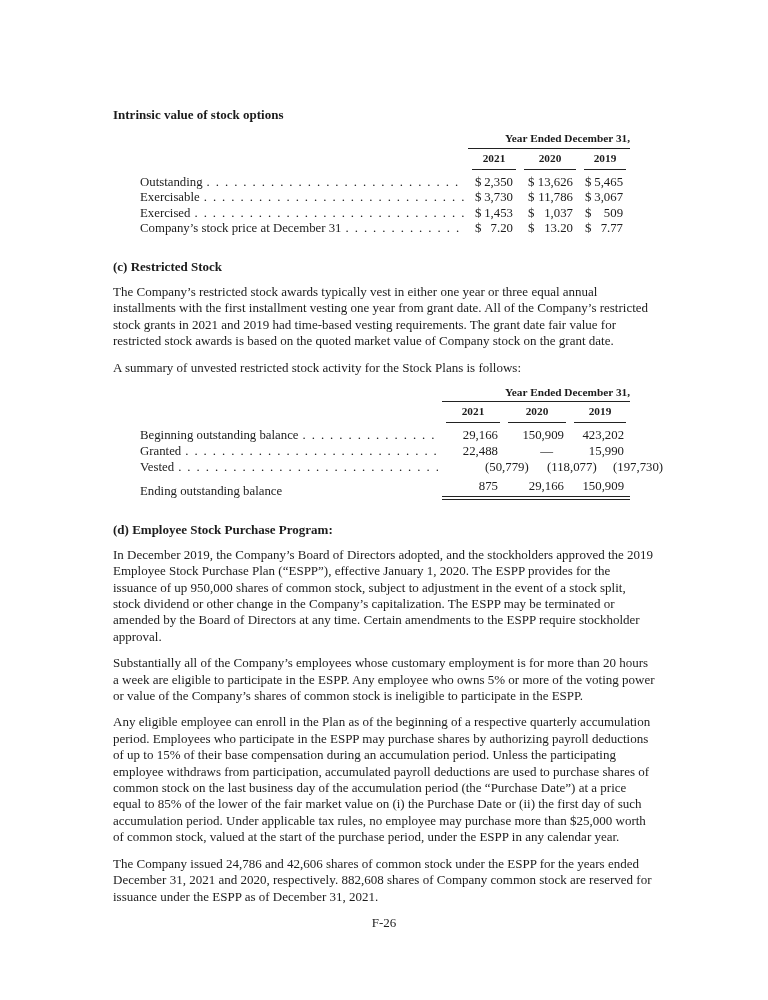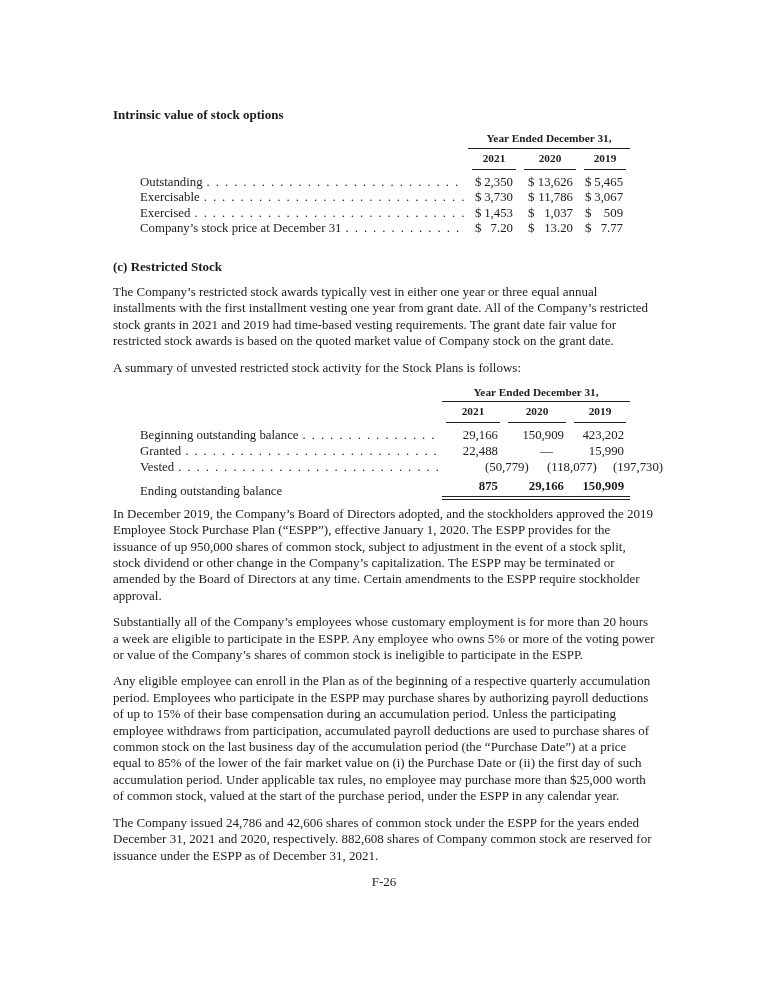--- a/index.html
+++ b/index.html
@@ -23,21 +23,21 @@
   table.fin {
     border-collapse: collapse;
     margin: 9px 0 6px 27px;
     width: 490px;
     font-size: 12.8px; line-height: 15.6px;
     table-layout: fixed;
   }
   table.fin td, table.fin th { padding: 0; vertical-align: bottom; font-weight: normal; text-align: left; }
   .spanner {
     font-weight: bold; font-size: 11.3px; line-height: 13.5px;
-    text-align: center;
+    text-align: right;
     border-bottom: 1px solid #222;
     padding-bottom: 2px;
   }
   .year {
     font-weight: bold; font-size: 11.3px; line-height: 13px;
     text-align: center;
     border-bottom: 1px solid #222;
     margin: 3px 4px 0 4px;
     padding-bottom: 4px;
   }
@@ -63,21 +63,21 @@
   
   .cell { text-align: right; }
   .cell span { display: inline-block; }
   .pr   { padding-right: 6px; }
   .neg  { padding-right: 0; margin-left: 43px; }
   .dashc{ padding-right: 17px; }
   .dashr{ padding-right: 5px; }
   .rule  { border-bottom: 1px solid #222; }
   tr.totalrow td { padding-top: 4px; }
   .dbl   { border-bottom: 4px double #222; padding-bottom: 1px; }
-  .bold  { font-weight: bold; }
+  .bold  { font-weight: normal; }
 
   .footer {
     text-align: center; font-size: 13px; margin-top: 9px;
   }
 </style>
 </head>
 <body>
 
 <div class="page">
 
@@ -314,20 +314,21 @@
         <td>
             <div class="cell dbl"><span class="pr bold">29,166</span></div>
           </td>
         <td>
             <div class="cell dbl"><span class="pr bold">150,909</span></div>
           </td>
       </tr>
     </tbody>
   </table>
 
+  <h3 class="sub">(d) Employee Stock Purchase Program:</h3>
   <p class="body">In December 2019, the Company’s Board of Directors adopted, and the stockholders approved the 2019 Employee Stock Purchase Plan (“ESPP”), effective January 1, 2020. The ESPP provides for the issuance of up 950,000 shares of common stock, subject to adjustment in the event of a stock split, stock dividend or other change in the Company’s capitalization. The ESPP may be terminated or amended by the Board of Directors at any time. Certain amendments to the ESPP require stockholder approval.</p>
   <p class="body">Substantially all of the Company’s employees whose customary employment is for more than 20 hours a week are eligible to participate in the ESPP. Any employee who owns 5% or more of the voting power or value of the Company’s shares of common stock is ineligible to participate in the ESPP.</p>
   <p class="body">Any eligible employee can enroll in the Plan as of the beginning of a respective quarterly accumulation period. Employees who participate in the ESPP may purchase shares by authorizing payroll deductions of up to 15% of their base compensation during an accumulation period. Unless the participating employee withdraws from participation, accumulated payroll deductions are used to purchase shares of common stock on the last business day of the accumulation period (the “Purchase Date”) at a price equal to 85% of the lower of the fair market value on (i) the Purchase Date or (ii) the first day of such accumulation period. Under applicable tax rules, no employee may purchase more than $25,000 worth of common stock, valued at the start of the purchase period, under the ESPP in any calendar year.</p>
   <p class="body">The Company issued 24,786 and 42,606 shares of common stock under the ESPP for the years ended December 31, 2021 and 2020, respectively. 882,608 shares of Company common stock are reserved for issuance under the ESPP as of December 31, 2021.</p>
 
   <div class="footer">F-26</div>
 
 </div>
 
 </body></html>

